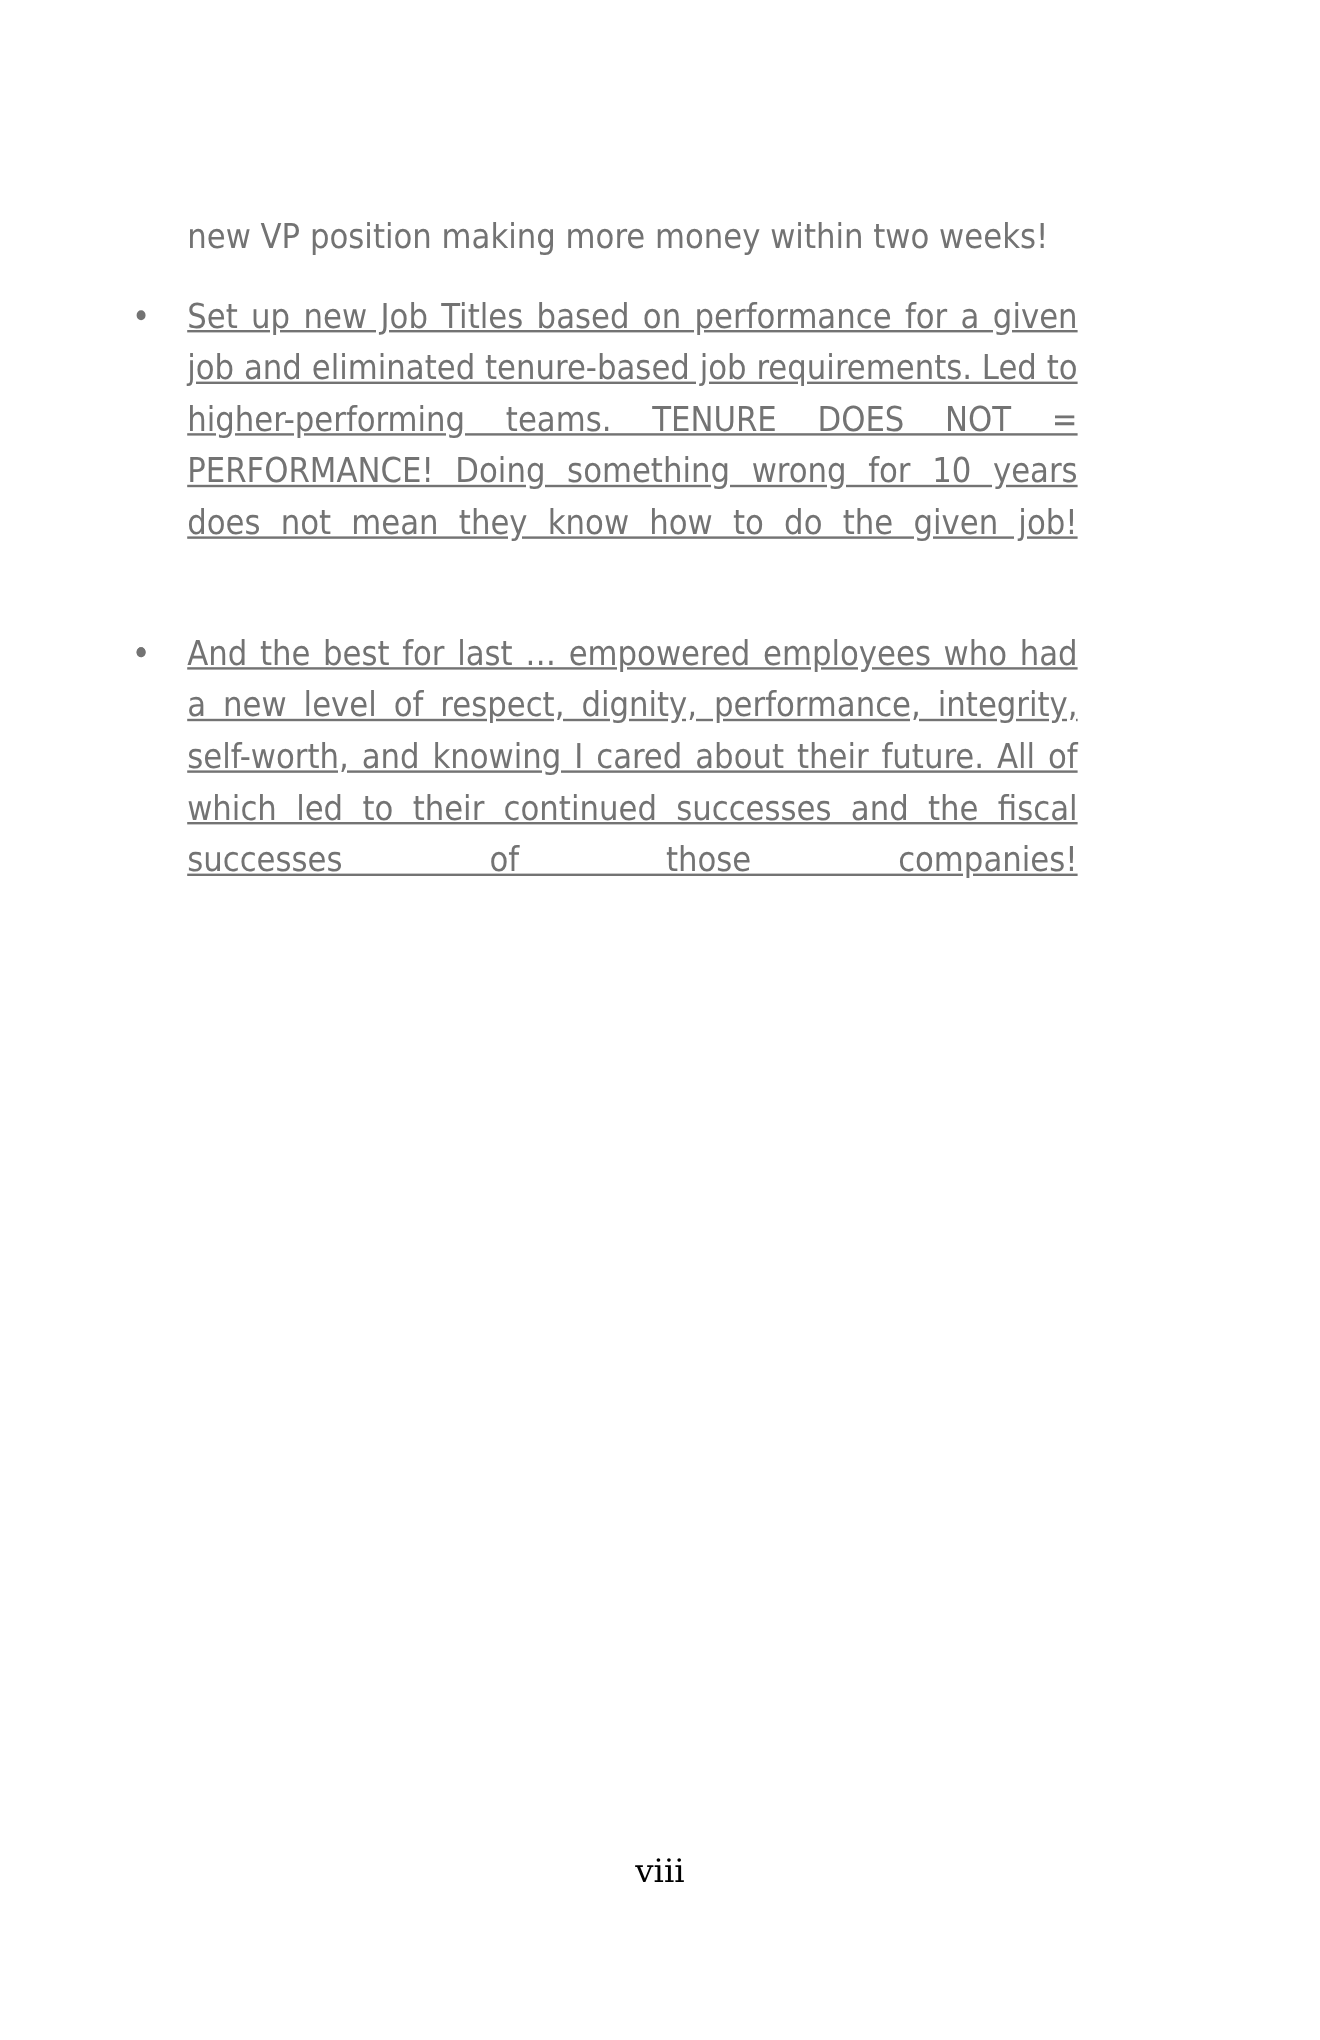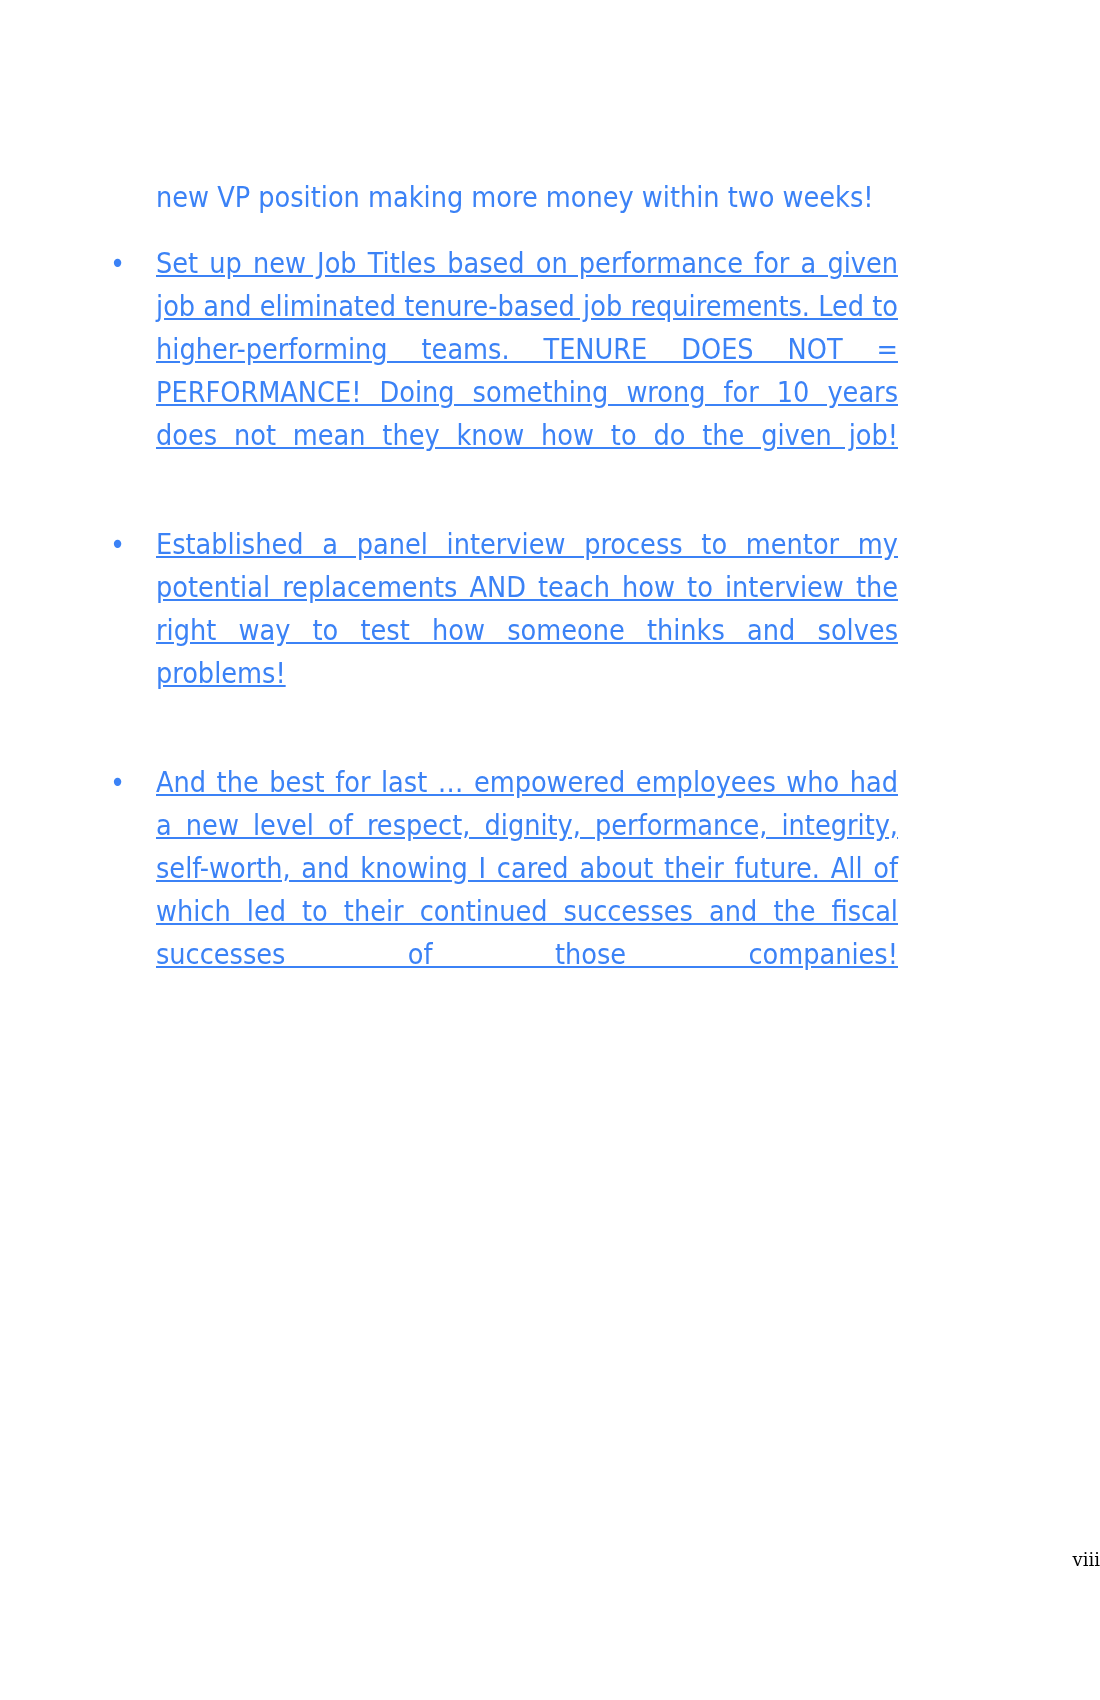--- a/index.html
+++ b/index.html
@@ -23,21 +23,21 @@
     position: absolute;
     left: 62px;
     top: 176px;
     width: 836px;
   }
 
   .body-text {
     font-family: "DejaVu Sans", sans-serif;
     font-size: 28.5px;
     line-height: 43px;
-    color: #3b82f6;
+    color: #737373;
     text-align: justify;
     text-justify: inter-word;
     font-stretch: condensed;
     -webkit-font-smoothing: antialiased;
   }
 
   
   .continuation {
     margin: 0 0 23px 0;
     padding-left: 94px;
@@ -90,23 +90,23 @@
     text-align: justify;
     text-justify: inter-word;
   }
 
   
   .folio {
     position: absolute;
     left: 0;
     right: 0;
     top: 1545px;
-    text-align: right;
+    text-align: center;
     font-family: "DejaVu Serif", serif;
-    font-size: 18px;
+    font-size: 27px;
     line-height: 30px;
     color: #000000;
   }
 </style>
 </head>
 <body>
 
 <div class="page">
 
   <div class="content body-text">
@@ -115,21 +115,20 @@
 
     <ul class="bullet-list">
 
       <li class="bullet-item">
         <span class="bullet-marker">•</span>
         <span class="bullet-text">Set up new Job Titles based on performance for a given job and eliminated tenure-based job requirements. Led to higher-performing teams. TENURE DOES NOT = PERFORMANCE! Doing something wrong for 10 years does not mean they know how to do the given job!</span>
       </li>
 
       <li class="bullet-item">
         <span class="bullet-marker">•</span>
-        <span class="bullet-text">Established a panel interview process to mentor my potential replacements AND teach how to interview the right way to test how someone thinks and solves problems!</span>
       </li>
 
       <li class="bullet-item">
         <span class="bullet-marker">•</span>
         <span class="bullet-text">And the best for last … empowered employees who had a new level of respect, dignity, performance, integrity, self-worth, and knowing I cared about their future. All of which led to their continued successes and the fiscal successes of those companies!</span>
       </li>
 
     </ul>
 
 

